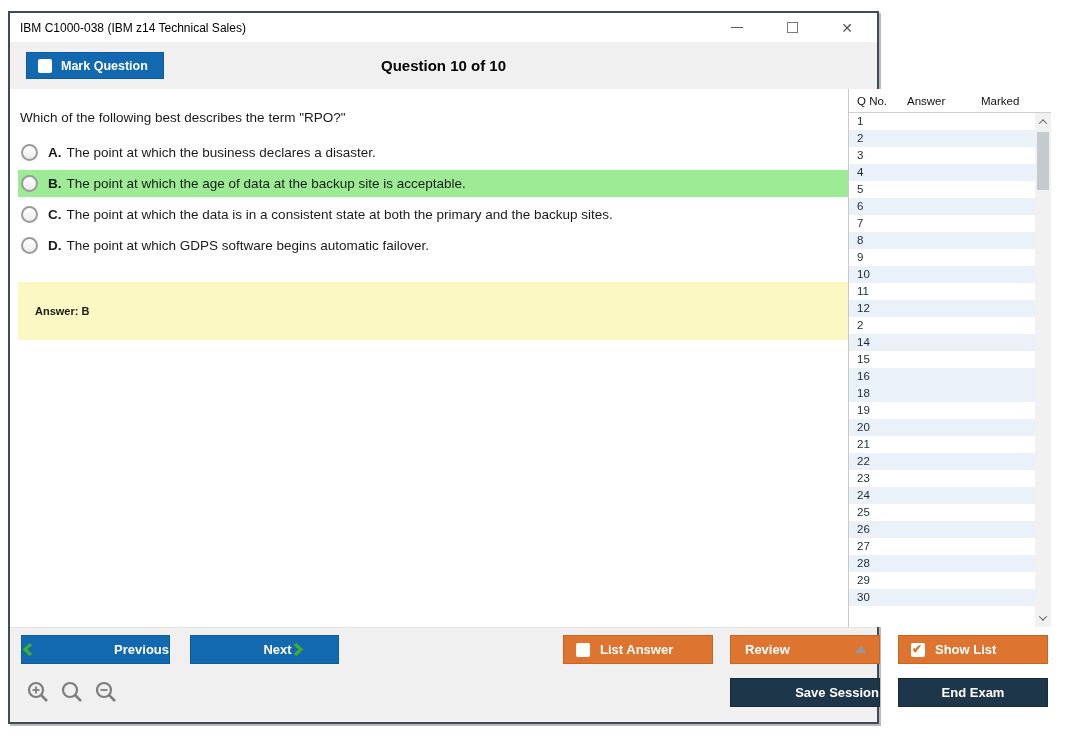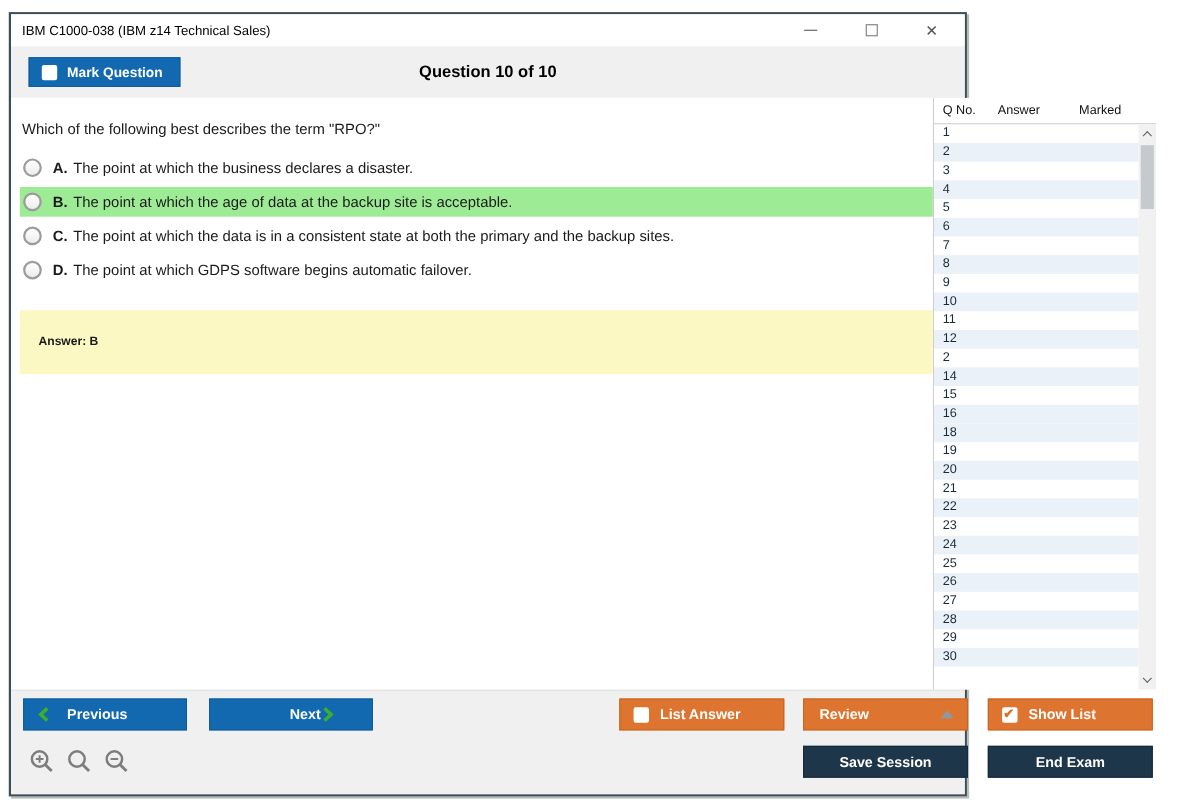--- a/index.html
+++ b/index.html
@@ -91,26 +91,26 @@
     height:95px; background:#f0f0f0; flex:0 0 auto; position:relative;
     border-top:1px solid #e2e2e2;
   }
   .fbtn {
     position:absolute; height:29px; width:150px; display:flex; align-items:center;
     color:#fff; font-size:13px; font-weight:700; cursor:pointer;
   }
   .blue { background:#1269b0; border:1px solid #0e5c9d; }
   .orange { background:#dd7530; border:1px solid #c9661f; }
   .navy { background:#1d3649; border:1px solid #152a3a; }
-  .b-prev { left:11px; top:7px; width:149px; padding-left:12px; gap:15px; }
+  .b-prev { left:11px; top:7px; width:149px; gap:15px;justify-content:space-between; }
   .b-next { left:180px; top:7px; width:149px; justify-content:center; padding-left:38px; }
   .b-show-answer { left:553px; top:7px; padding-left:12px; gap:10px; }
   .b-review { left:720px; top:7px; padding-left:14px; }
   .b-show-list { left:888px; top:7px; padding-left:12px; gap:10px; }
-  .b-save { left:720px; top:50px; justify-content:center; }
+  .b-save { left:720px; top:50px; justify-content:flex-end; }
   .b-end { left:888px; top:50px; justify-content:center; }
   .tri-up {
     margin-left:auto; margin-right:12px; width:0; height:0;
     border-left:6px solid transparent; border-right:6px solid transparent;
     border-bottom:7px solid #8d9aa3;
   }
   .zoom-icons { position:absolute; left:16px; top:52px; display:flex; gap:9px; }
   .zicon { cursor:pointer; }
   
   .chev-svg { width:12px; height:15px; }

